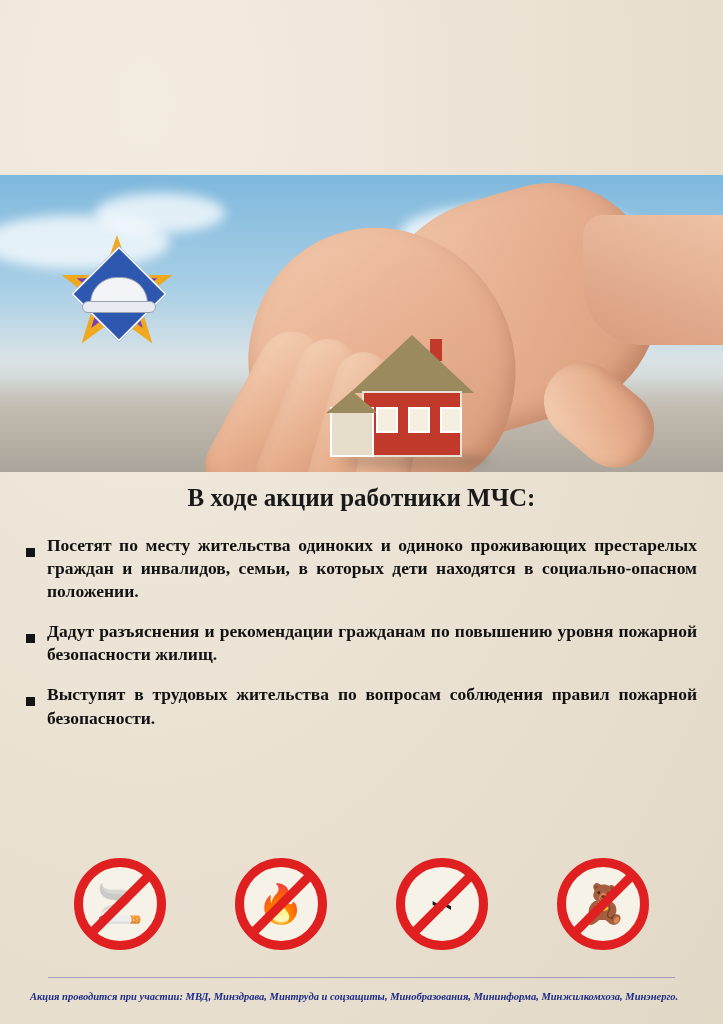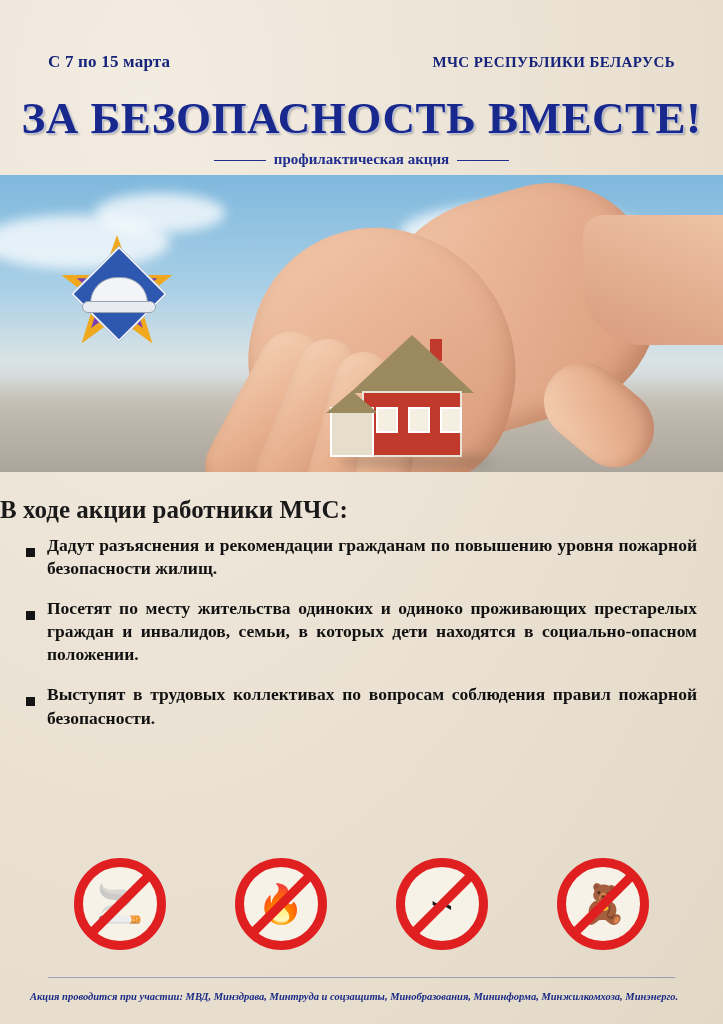--- a/index.html
+++ b/index.html
@@ -249,22 +249,23 @@
     left: 24px; top: 66px;
     width: 72px; height: 10px;
     background: #e8ecf2;
     border-radius: 6px;
     border: 1px solid #9aa3b0;
   }
 
   
   .section-title {
     position: absolute;
-    top: 496px;
+    top: 484px;
     left: 0; right: 0;
+    text-align: center;
     font-size: 25px;
     font-weight: bold;
     color: #1a1a1a;
   }
   .bullets {
     position: absolute;
     top: 534px;
     left: 26px;
     right: 26px;
   }
@@ -345,28 +346,20 @@
     bottom: 46px;
     height: 1px;
     background: rgba(30,45,140,0.35);
   }
 </style>
 </head>
 <body>
 
 <div class="poster">
 
-  <div class="header">
-    <div class="dates">С 7 по 15 марта</div>
-    <div class="org">МЧС РЕСПУБЛИКИ БЕЛАРУСЬ</div>
-    <div class="maintitle">ЗА БЕЗОПАСНОСТЬ ВМЕСТЕ!</div>
-    <div class="subtitle-wrap">
-      <span class="subtitle">профилактическая акция</span>
-    </div>
-  </div>
 
   <div class="photo">
     <div class="cloud c1"></div>
     <div class="cloud c2"></div>
     <div class="cloud c3"></div>
     <div class="cloud c4"></div>
     <div class="ground"></div>
 
     <div class="hand hand-back"></div>
     <div class="wrist"></div>
@@ -396,29 +389,29 @@
       <div class="helmet"></div>
       <div class="helmet-brim"></div>
     </div>
   </div>
 
   <div class="section-title">В ходе акции работники МЧС:</div>
 
   <div class="bullets">
     <div class="bullet">
       <span class="marker"></span>
-      <span class="btext">Дадут разъяснения и рекомендации гражданам по повышению уровня пожарной безопасности жилищ.</span>
+      <span class="btext">Посетят по месту жительства одиноких и одиноко проживающих престарелых граждан и инвалидов, семьи, в которых дети находятся в социально-опасном положении.</span>
     </div>
     <div class="bullet">
       <span class="marker"></span>
-      <span class="btext">Посетят по месту жительства одиноких и одиноко проживающих престарелых граждан и инвалидов, семьи, в которых дети находятся в социально-опасном положении.</span>
+      <span class="btext">Дадут разъяснения и рекомендации гражданам по повышению уровня пожарной безопасности жилищ.</span>
     </div>
     <div class="bullet">
       <span class="marker"></span>
-      <span class="btext">Выступят в трудовых коллективах по вопросам соблюдения правил пожарной безопасности.</span>
+      <span class="btext">Выступят в трудовых жительства по вопросам соблюдения правил пожарной безопасности.</span>
     </div>
   </div>
 
   <div class="icons">
     <div class="ban">
       <div class="glyph">🚬</div>
     </div>
     <div class="ban">
       <div class="glyph">🔥</div>
     </div>

